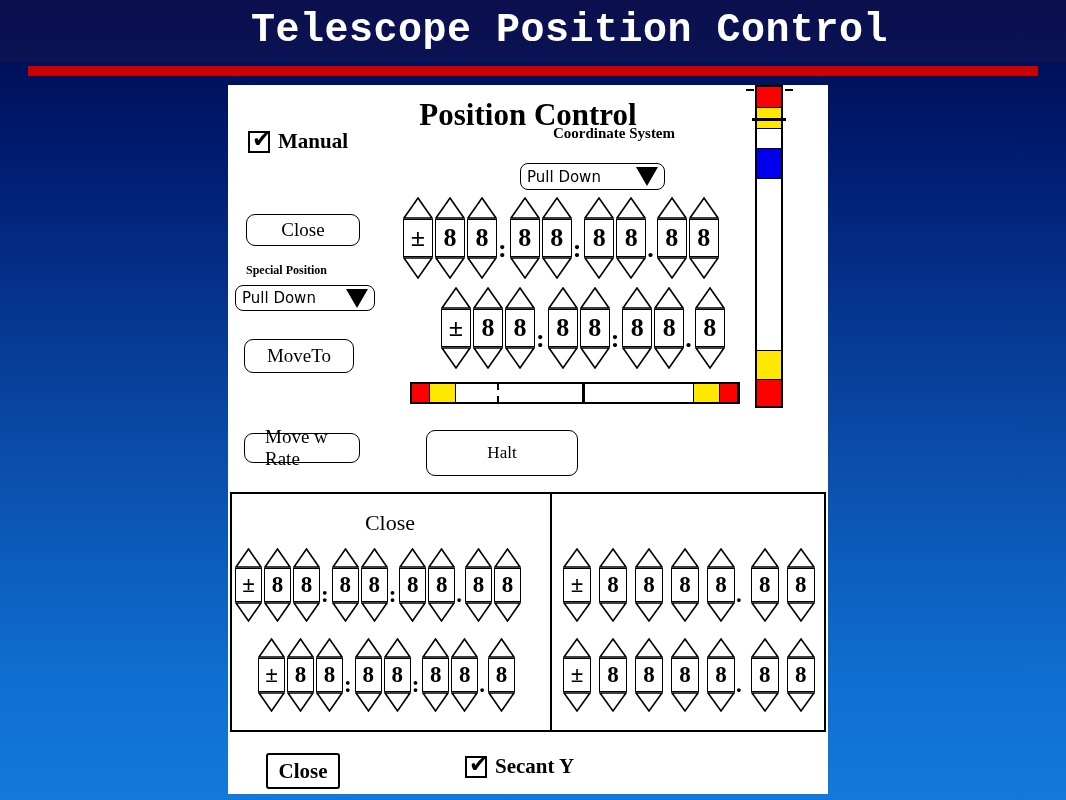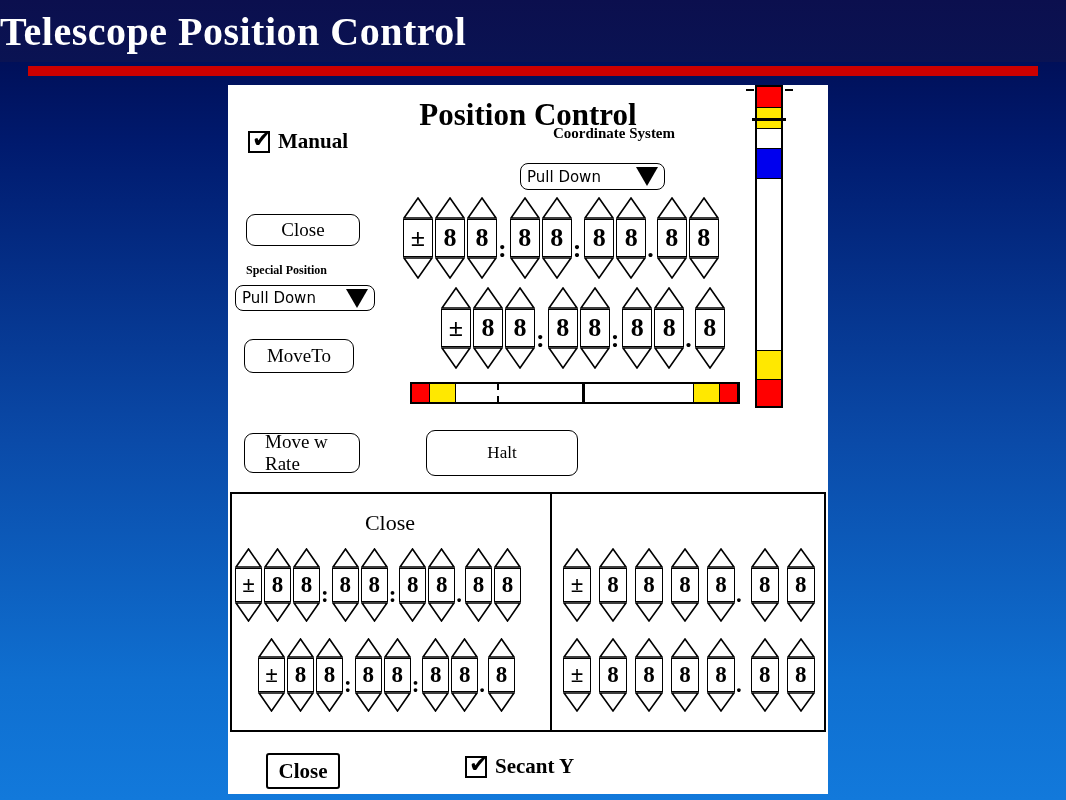--- a/index.html
+++ b/index.html
@@ -9,23 +9,23 @@
     font-family:"Liberation Serif", serif;
     background:linear-gradient(to bottom, #00084a 0%, #001a6e 18%, #0a4aa8 55%, #0f6fd0 85%, #1279db 100%);
   }
   #root { position:relative; width:1066px; height:800px; }
 
   
   .title-band { position:absolute; left:0; top:0; width:1066px; height:62px;
      background:#0a1050; }
   .title-band-grad { position:absolute; left:0; top:0; width:1066px; height:62px;
      background:linear-gradient(to bottom,#0b0f4e,#0a1353); }
-  .slide-title { position:absolute; left:0; top:8px; width:888px; text-align:left;
+  .slide-title { position:absolute; left:0; top:8px; width:888px; text-align:right;
      color:#ffffff; font-size:40px; font-weight:bold; letter-spacing:0.5px;
-     font-family:Liberation Serif, serif; }
+     font-family:Liberation Mono, monospace; }
   .red-rule { position:absolute; left:28px; top:66px; width:1010px; height:10px;
      background:#cc0000; }
 
   
   .dialog { position:absolute; left:228px; top:85px; width:600px; height:709px;
      background:#ffffff; }
   .dlg-title { position:absolute; left:0; top:12px; width:600px; text-align:center;
      font-size:31px; font-weight:bold; }
 
   
@@ -104,21 +104,21 @@
     <div class="btn" style="left:18px; top:129px; width:114px; height:32px;">Close</div>
 
     <div class="smalllabel" style="left:18px; top:178px;">Special Position</div>
 
     <div class="pulldown" style="left:7px; top:200px; width:140px; height:26px;">
       <span class="pd-text">Pull Down</span>
       <span class="pd-arrow"></span>
     </div>
 
     <div class="btn" style="left:16px; top:254px; width:110px; height:34px;">MoveTo</div>
-    <div class="btn" style="left:16px; top:348px; width:116px; height:40px;padding-left:20px;">Move w Rate</div>
+    <div class="btn" style="left:16px; top:348px; width:116px; height:30px;padding-left:20px;">Move w Rate</div>
 
     <div class="midlabel" style="left:296px; top:40px; width:180px;">Coordinate System</div>
     <div class="pulldown" style="left:292px; top:78px; width:145px; height:27px;">
       <span class="pd-text">Pull Down</span>
       <span class="pd-arrow"></span>
     </div>
 
     <div class="spingroup" id="coord_row1" style="left:175px; top:112px;">
         <div class="spincell" style="margin-left: 0px;">
           <span class="tri-wrap">

